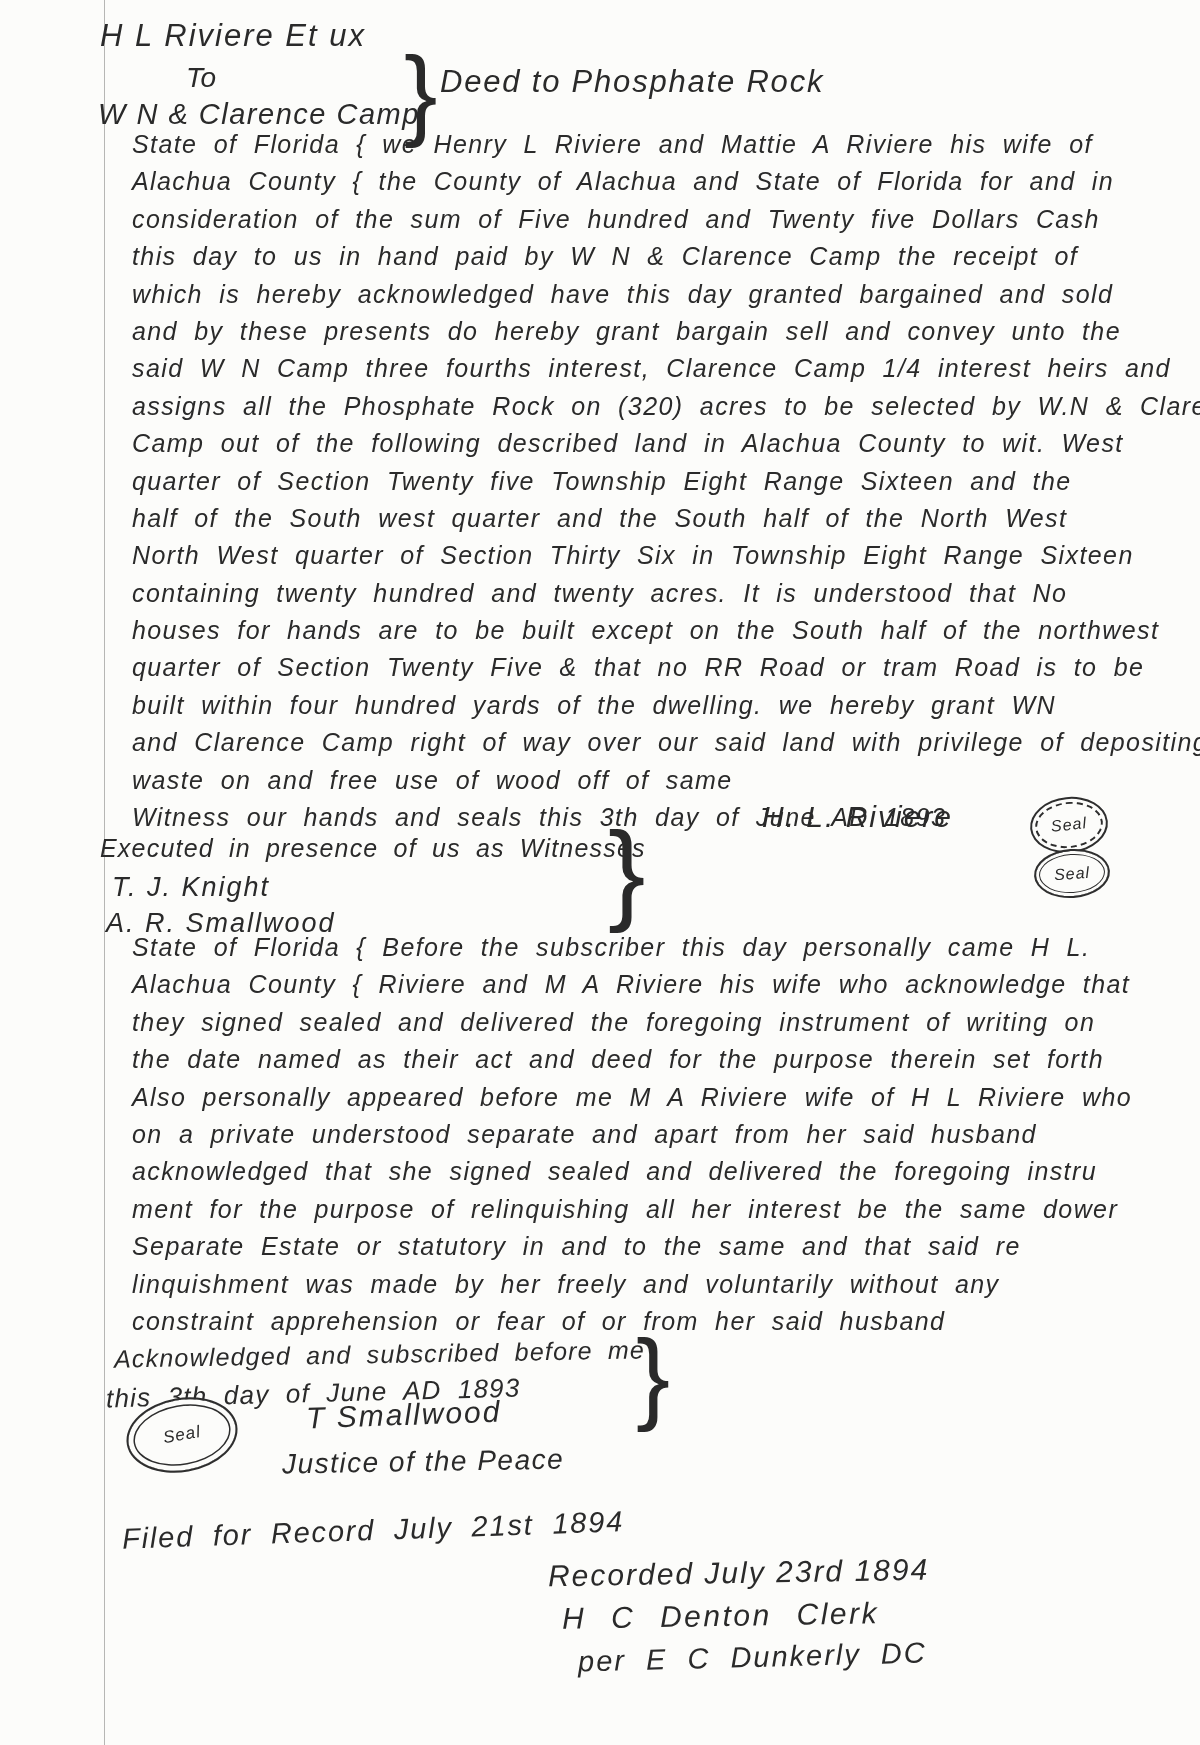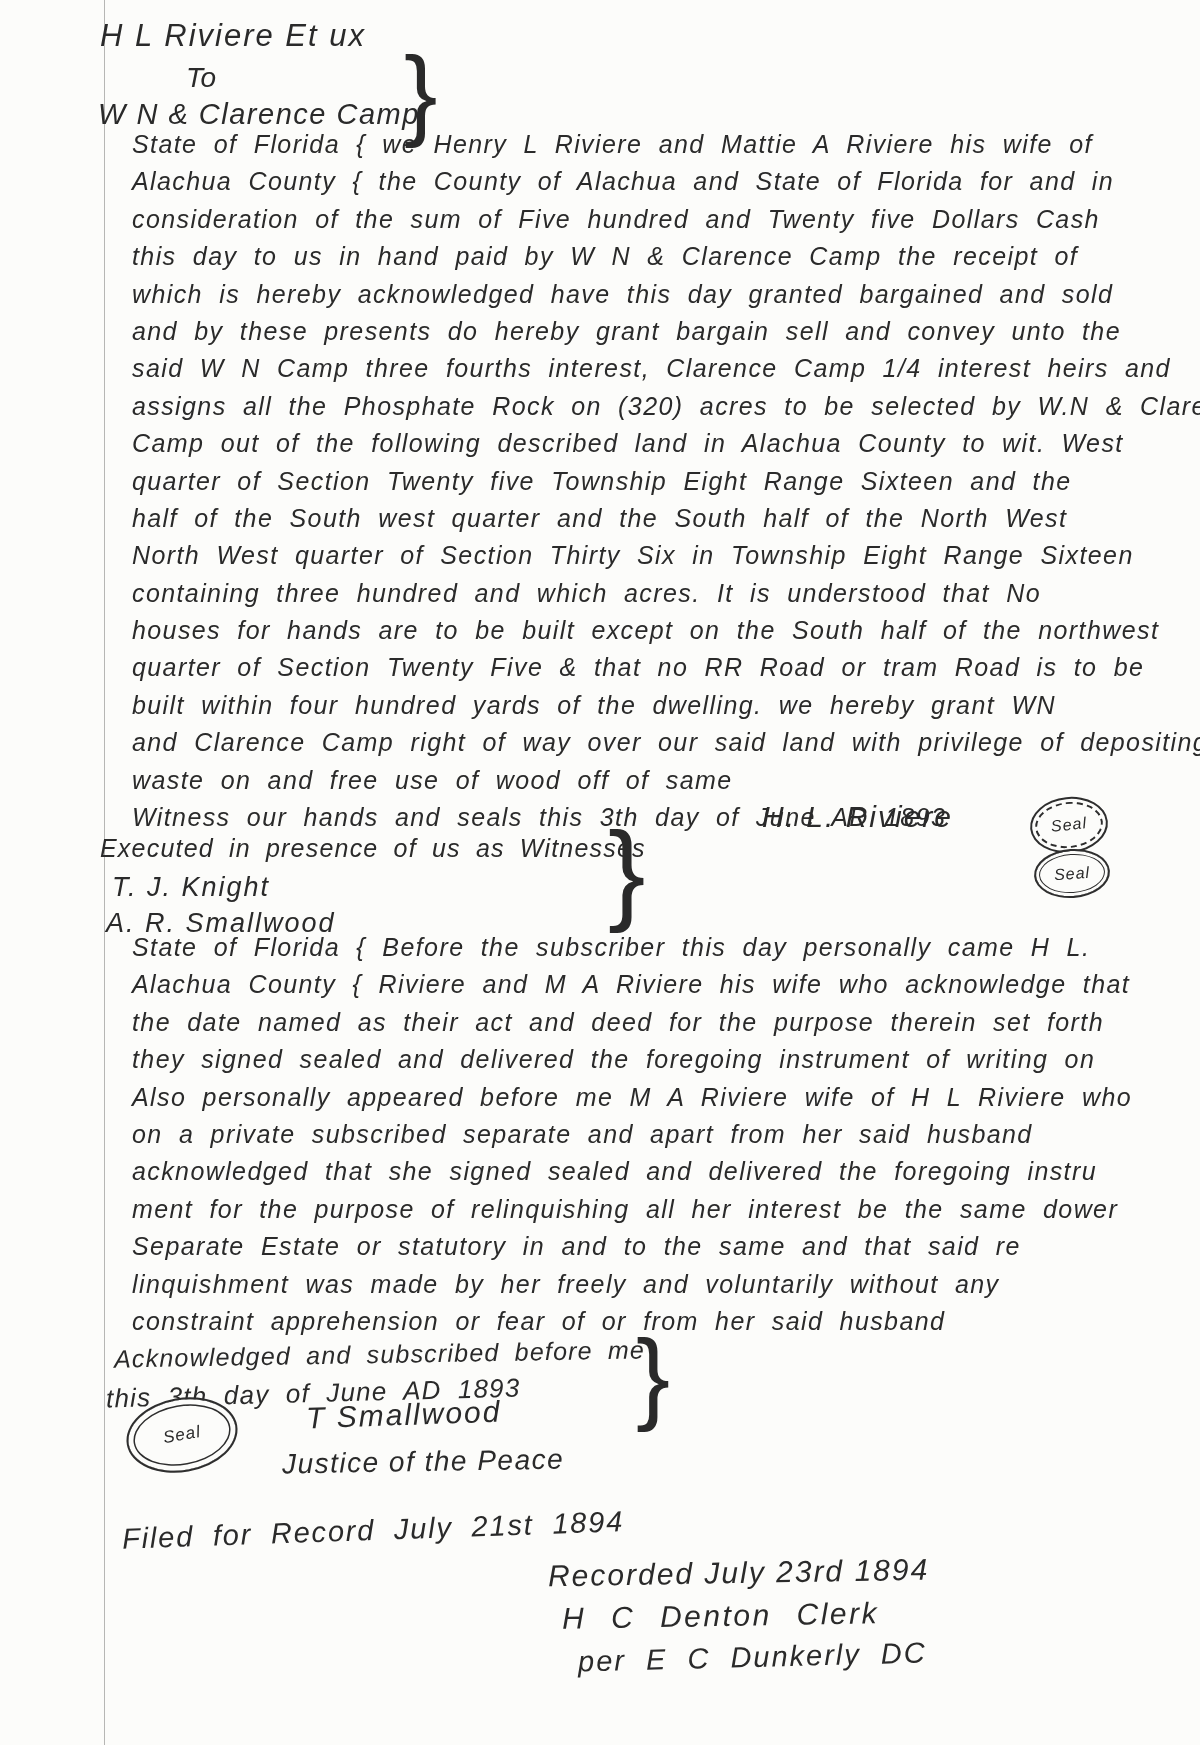--- a/index.html
+++ b/index.html
@@ -64,35 +64,36 @@
 <body>
 
 <div class="page">
 
   <div class="margin-rule"></div>
 
   <div class="hw hdr-party1">H L Riviere Et ux</div>
   <div class="hw hdr-to">To</div>
   <div class="hw hdr-party2">W N &amp; Clarence Camp</div>
   <div class="brace brace-hdr">}</div>
+  <div class="hw hdr-title">Deed to Phosphate Rock</div>
 
   <div class="line-block deed-lines">
     <span class="hw">State of Florida {  we Henry L Riviere and Mattie A Riviere his wife of</span>
     <span class="hw">Alachua County {  the County of Alachua and State of Florida for and in</span>
     <span class="hw">consideration of the sum of Five hundred and Twenty five Dollars Cash</span>
     <span class="hw">this day to us in hand paid by W N &amp; Clarence Camp the receipt of</span>
     <span class="hw">which is hereby acknowledged have this day granted bargained and sold</span>
     <span class="hw">and by these presents do hereby grant bargain sell and convey unto the</span>
     <span class="hw">said W N Camp three fourths interest, Clarence Camp 1/4 interest heirs and</span>
     <span class="hw">assigns all the Phosphate Rock on (320) acres to be selected by W.N &amp; Clarence</span>
     <span class="hw">Camp out of the following described land in Alachua County to wit. West</span>
     <span class="hw">quarter of Section Twenty five Township Eight Range Sixteen and the</span>
     <span class="hw">half of the South west quarter and the South half of the North West</span>
     <span class="hw">North West quarter of Section Thirty Six in Township Eight Range Sixteen</span>
-    <span class="hw">containing three hundred and which acres.  It is understood that No</span>
+    <span class="hw">containing twenty hundred and twenty acres.  It is understood that No</span>
     <span class="hw">houses for hands are to be built except on the South half of the northwest</span>
     <span class="hw">quarter of Section Twenty Five &amp; that no RR Road or tram Road is to be</span>
     <span class="hw">built within four hundred yards of the dwelling. we hereby grant WN</span>
     <span class="hw">and Clarence Camp right of way over our said land with privilege of depositing</span>
     <span class="hw">waste on and free use of wood off of same</span>
     <span class="hw">Witness our hands and seals this 3th day of June   AD 1893</span>
   </div>
 
   <div class="hw wit-executed">Executed in presence of us as Witnesses</div>
   <div class="brace brace-wit">}</div>
@@ -102,24 +103,24 @@
     </div>
   <div class="hw wit1">T. J. Knight</div>
   <div class="seal seal-2">
       <span>Seal</span>
     </div>
   <div class="hw wit2">A. R. Smallwood</div>
 
   <div class="line-block ack-lines">
     <span class="hw">State of Florida {  Before the subscriber this day personally came H L.</span>
     <span class="hw">Alachua County {  Riviere and M A Riviere his wife who acknowledge that</span>
+    <span class="hw">they signed sealed and delivered the foregoing instrument of writing on</span>
     <span class="hw">the date named as their act and deed for the purpose therein set forth</span>
-    <span class="hw">they signed sealed and delivered the foregoing instrument of writing on</span>
     <span class="hw">Also personally appeared before me M A Riviere wife of H L Riviere who</span>
-    <span class="hw">on a private subscribed separate and apart from her said husband</span>
+    <span class="hw">on a private understood separate and apart from her said husband</span>
     <span class="hw">acknowledged that she signed sealed and delivered the foregoing instru</span>
     <span class="hw">ment for the purpose of relinquishing all her interest be the same dower</span>
     <span class="hw">Separate Estate or statutory in and to the same and that said re</span>
     <span class="hw">linquishment was made by her freely and voluntarily without any</span>
     <span class="hw">constraint apprehension or fear of or from her said husband</span>
   </div>
 
   <div class="hw ackc-1">Acknowledged and subscribed before me</div>
   <div class="hw ackc-2">this 3th day of June    AD 1893</div>
   <div class="brace brace-ack">}</div>

